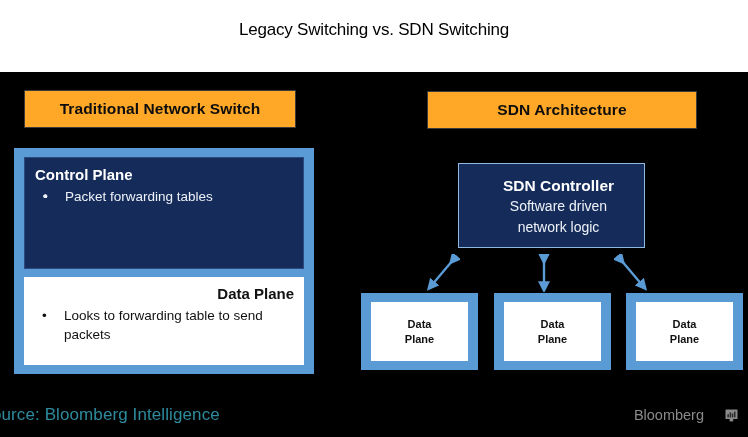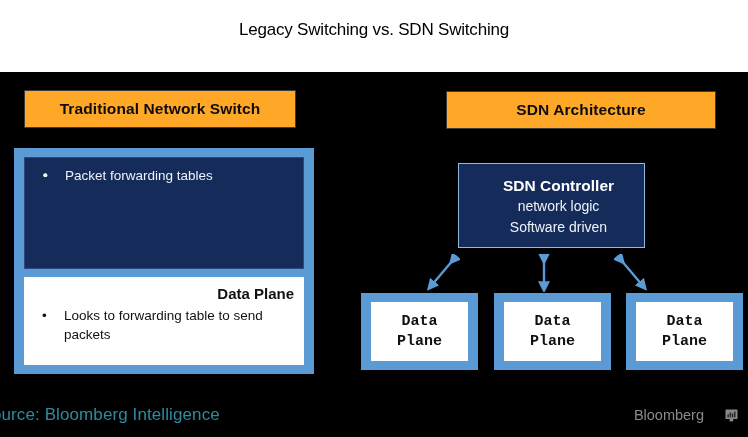--- a/index.html
+++ b/index.html
@@ -55,21 +55,21 @@
     align-items: center;
     justify-content: center;
     text-align: right;
     letter-spacing: 0.1px;
   }
   #header-traditional {
     left: 24px; top: 18px;
     width: 272px; height: 38px;
   }
   #header-sdn {
-    left: 446px; top: 19px;
+    left: 427px; top: 19px;
     width: 270px; height: 38px;
   }
 
   
   #switch-frame {
     position: absolute;
     left: 14px; top: 76px;
     width: 300px; height: 226px;
     background: #5B9BD5;
     box-sizing: border-box;
@@ -171,23 +171,22 @@
   .dp-node-inner {
     width: 100%;
     height: 100%;
     background: #ffffff;
     display: flex;
     flex-direction: column;
     align-items: center;
     justify-content: center;
     color: #111111;
     font-weight: bold;
-    font-size: 15px;
+    font-size: 11px;
     line-height: 1.3;
-    font-family: Liberation Mono, monospace;
   }
 
   
   #source-note {
     position: absolute;
     left: -8px;
     top: 333px;
     font-size: 17px;
     color: #2E8B9E;
     white-space: nowrap;
@@ -217,20 +216,21 @@
   <div id="slide-title">Legacy Switching vs. SDN Switching</div>
 </div>
 
 <div id="canvas">
 
   <div class="section-header" id="header-traditional">Traditional Network Switch</div>
 
   <div id="switch-frame">
 
     <div id="control-plane-box">
+      <div class="plane-title">Control Plane</div>
       <ul class="bullet-list">
         <li>
           <span class="bullet-dot">•</span>
         </li>
         <li>
           <span class="bullet-dot">•</span>
         </li>
         <li>
           <span class="bullet-dot">•</span>
           <span>Packet forwarding tables</span>
@@ -247,22 +247,22 @@
         </li>
       </ul>
     </div>
 
   </div>
 
   <div class="section-header" id="header-sdn">SDN Architecture</div>
 
   <div id="sdn-controller-box">
     <div id="sdn-controller-title">SDN Controller</div>
+    <div class="sdn-controller-sub">Software driven</div>
     <div class="sdn-controller-sub">network logic</div>
-    <div class="sdn-controller-sub">Software driven</div>
   </div>
 
   <svg class="arrow-svg" id="arrow-left" width="36" height="38" viewBox="0 0 36 38">
     <defs>
       <marker id="ahL1" markerWidth="5" markerHeight="5" refX="2.4" refY="2.5" orient="auto">
         <path d="M0,0 L5,2.5 L0,5 z" fill="#5B9BD5"></path>
       </marker>
       <marker id="ahL2" markerWidth="5" markerHeight="5" refX="2.4" refY="2.5" orient="auto">
         <path d="M0,0 L5,2.5 L0,5 z" fill="#5B9BD5"></path>
       </marker>

